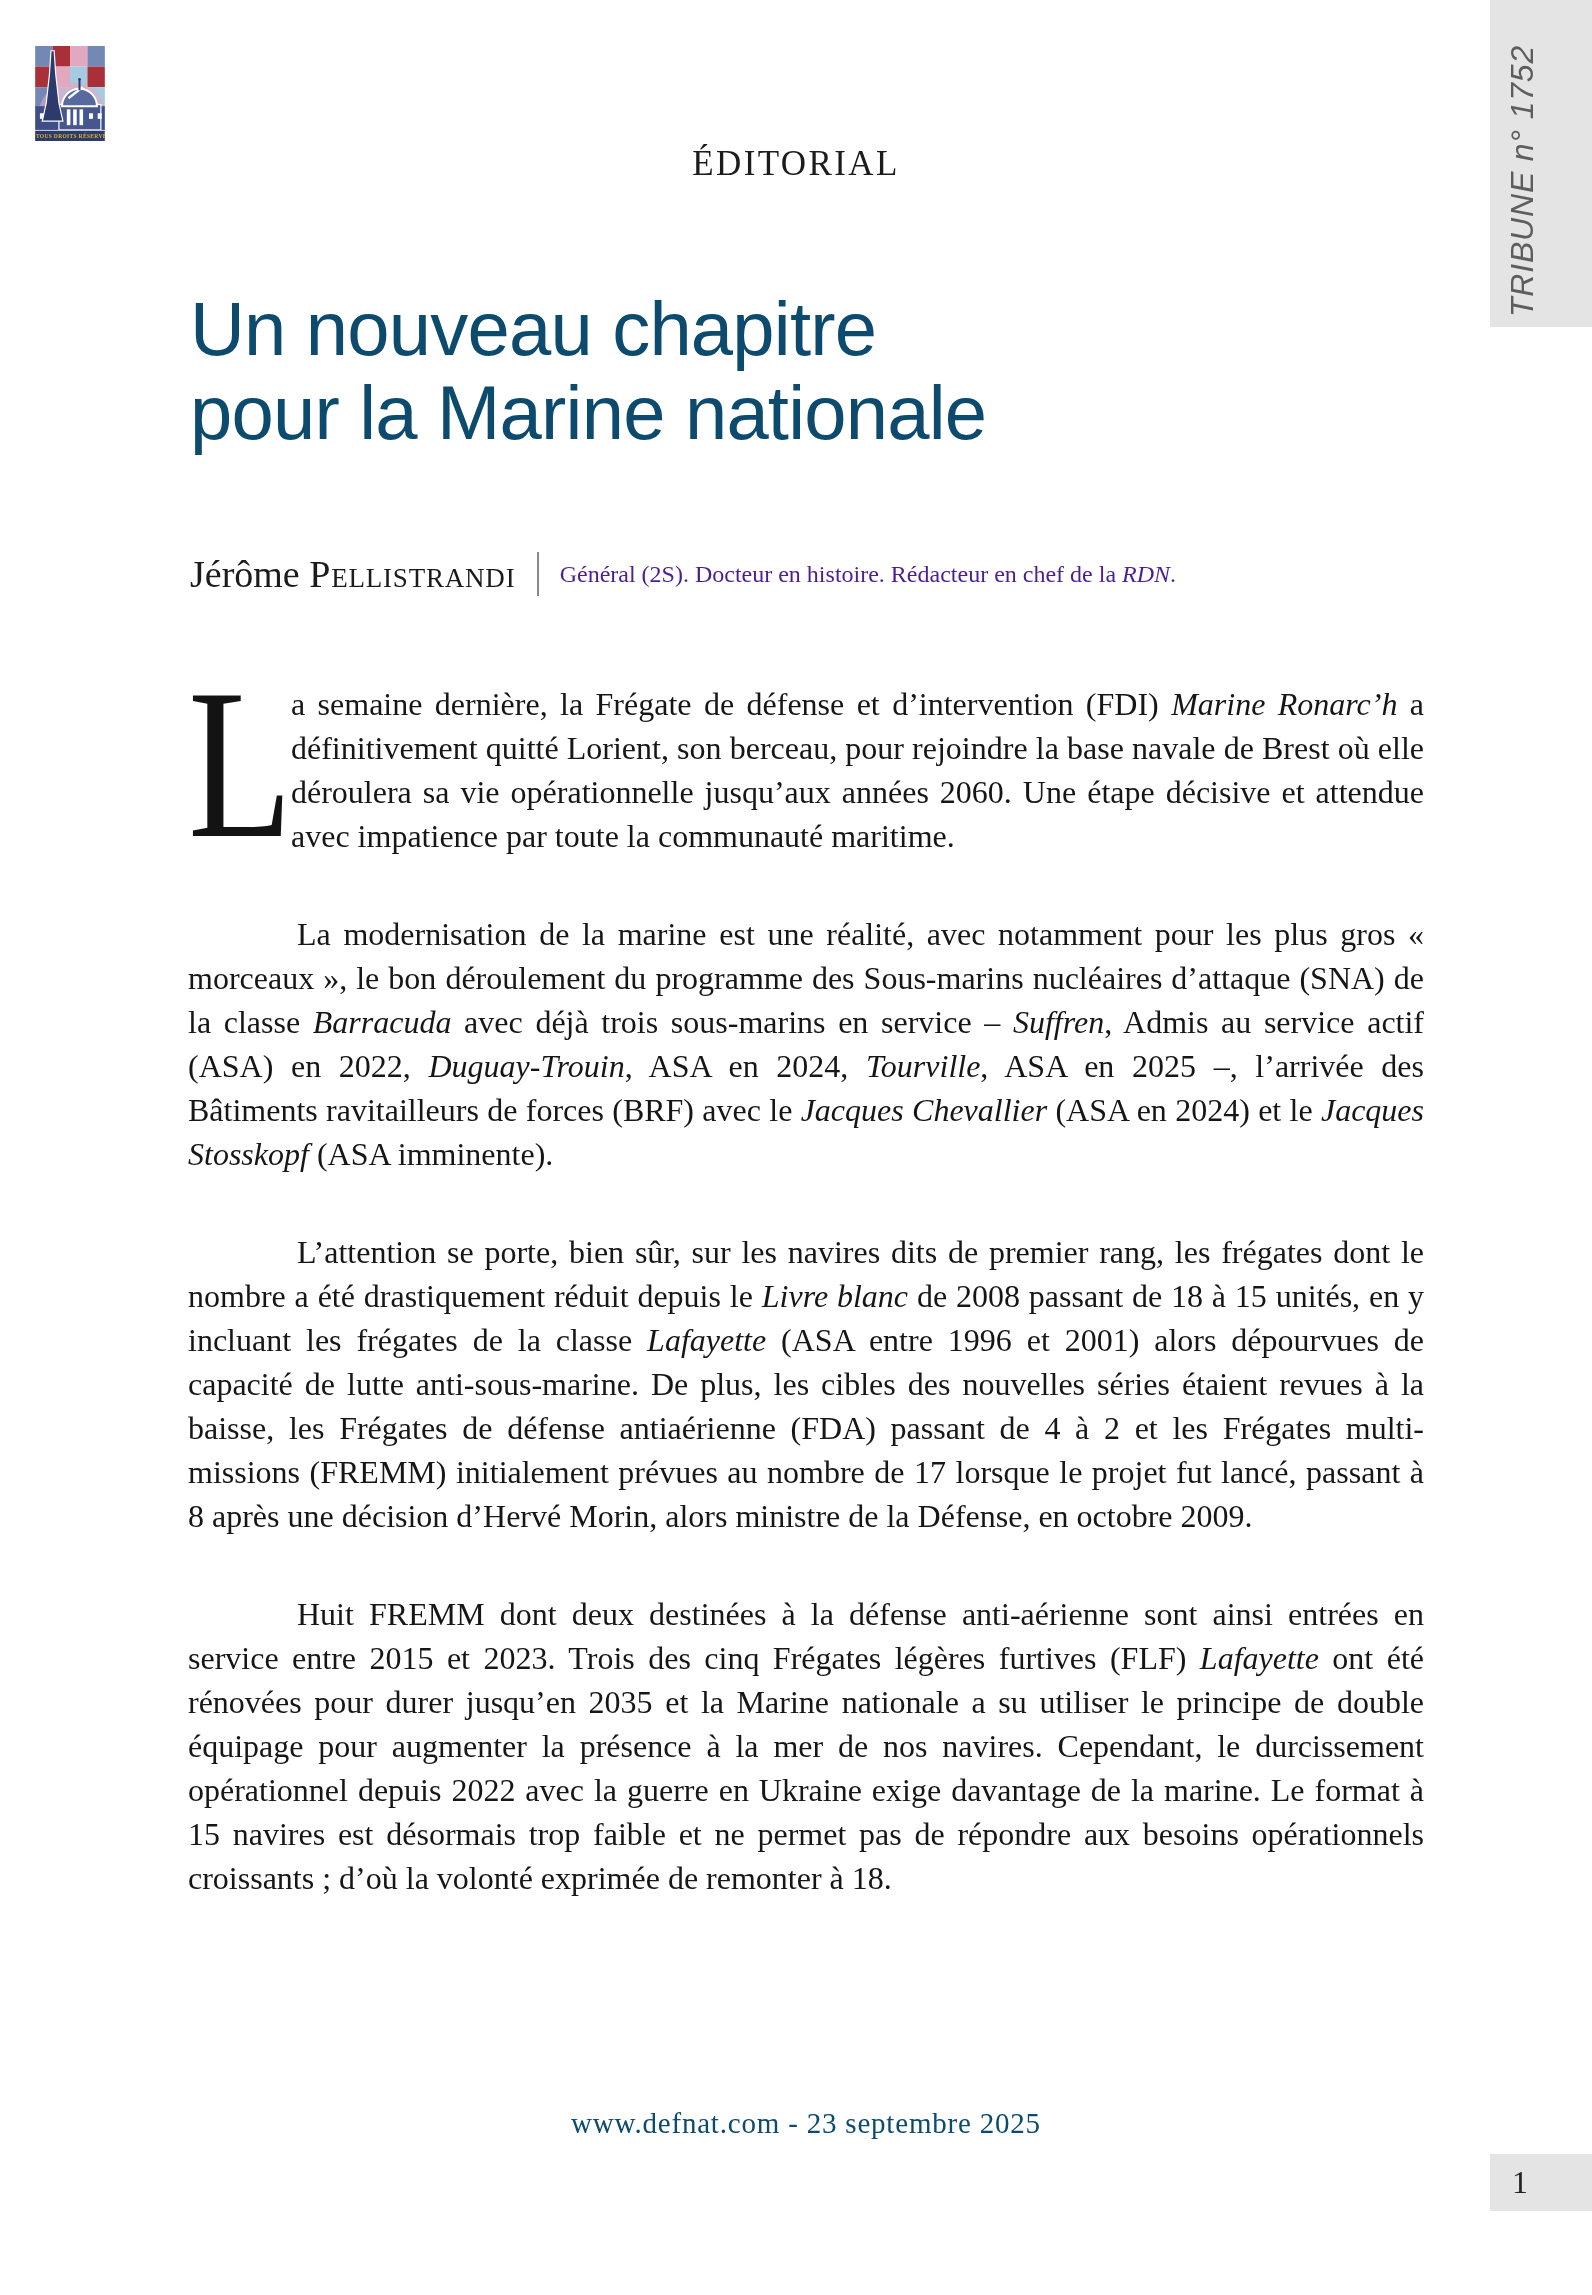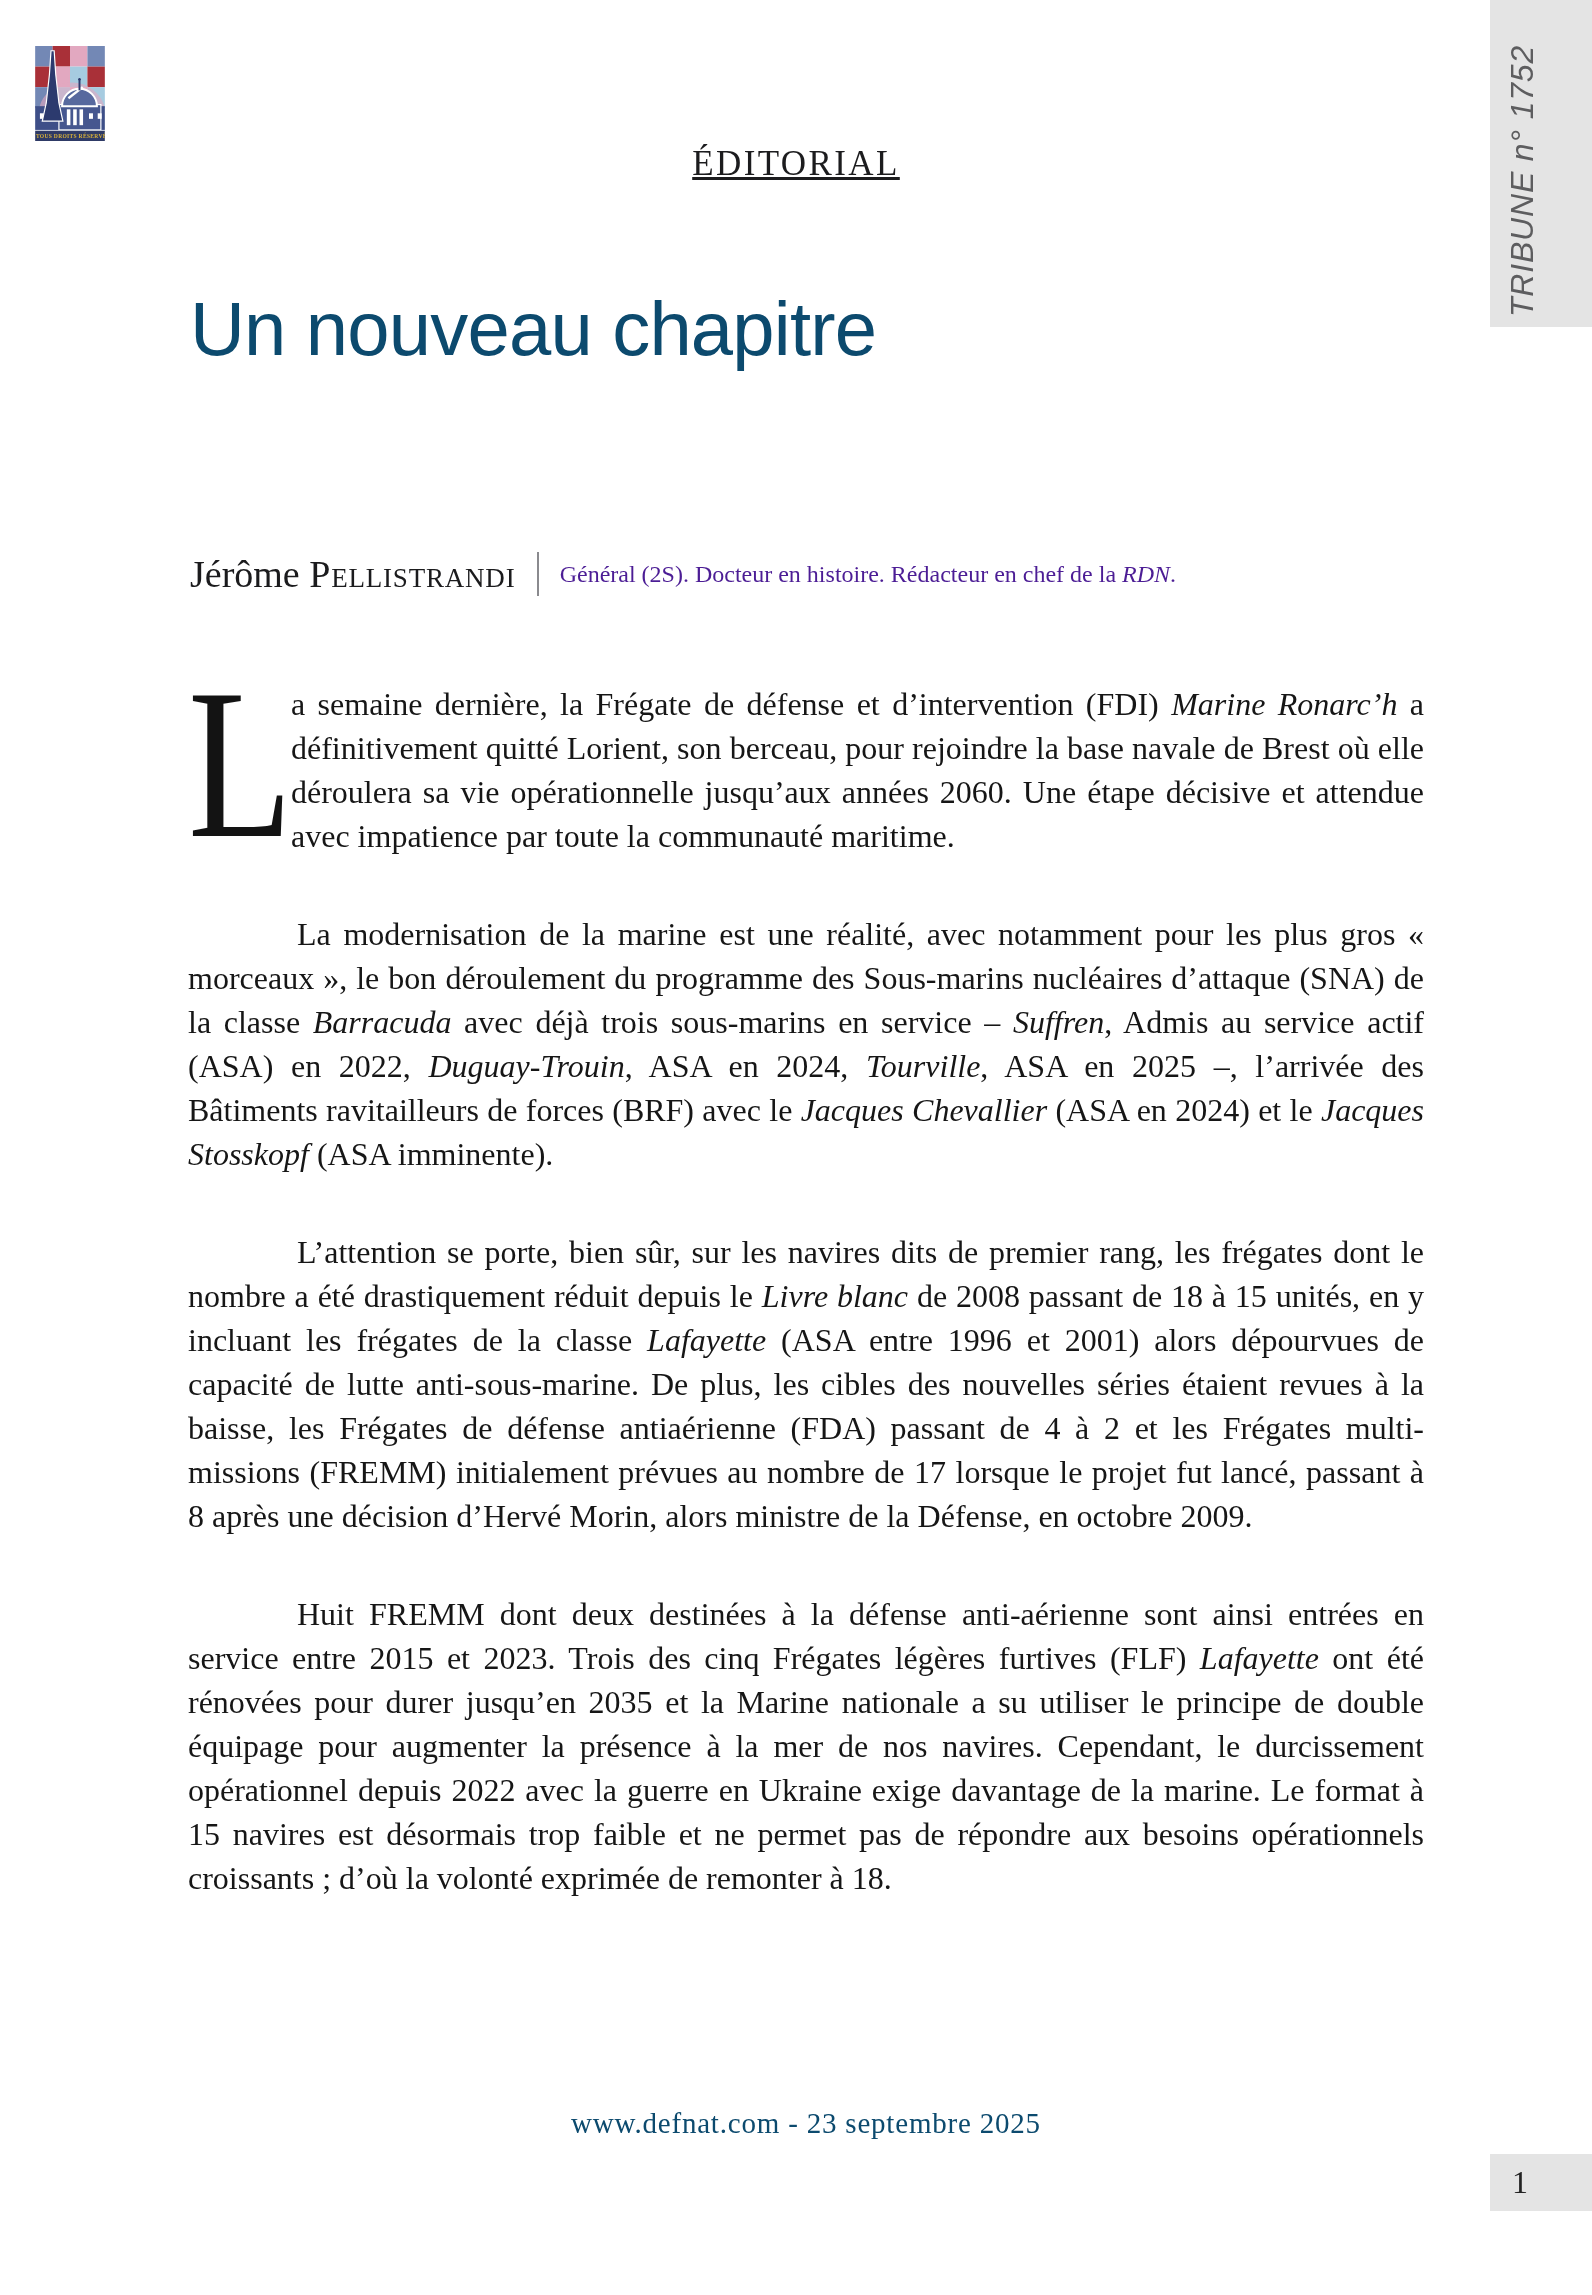--- a/index.html
+++ b/index.html
@@ -15,21 +15,20 @@
 
   
   .logo{position:absolute;left:35px;top:46px;width:70px;height:95px;}
 
   
   .kicker{
     position:absolute;left:0;top:144px;width:1592px;
     text-align:center;
     font-size:35px;letter-spacing:2.4px;
     color:#1c1c1e;
-    text-decoration:underline;
   }
 
   
   .side-band{
     position:absolute;top:0;right:0;width:102px;height:327px;
     background:#e4e4e4;
   }
   .band-label{
     position:absolute;left:14.3px;top:317px;
     transform:rotate(-90deg);transform-origin:0 0;
@@ -160,20 +159,21 @@
   </svg>
 
   <div class="kicker">ÉDITORIAL</div>
 
   <div class="side-band">
     <div class="band-label">TRIBUNE n° 1752</div>
   </div>
 
   <h1 class="title">
     <span class="title-line">Un nouveau chapitre</span>
+    <span class="title-line">pour la Marine nationale</span>
   </h1>
 
   <div class="author-row">
     <span class="author-name"><span>Jérôme</span>&nbsp;<span class="lastname">Pellistrandi</span></span>
     <span class="divider"></span>
     <span class="author-role">Général (2S). Docteur en histoire. Rédacteur en chef de la <em>RDN</em>.</span>
   </div>
 
   <div class="body-col">
     <p class="para"><span class="dropcap">L</span><span>a semaine dernière, la Frégate de défense et d’intervention (FDI) <em>Marine Ronarc’h</em> a définitivement quitté Lorient, son berceau, pour rejoindre la base navale de Brest où elle déroulera sa vie opérationnelle jusqu’aux années 2060. Une étape décisive et attendue avec impatience par toute la communauté maritime.</span></p>

